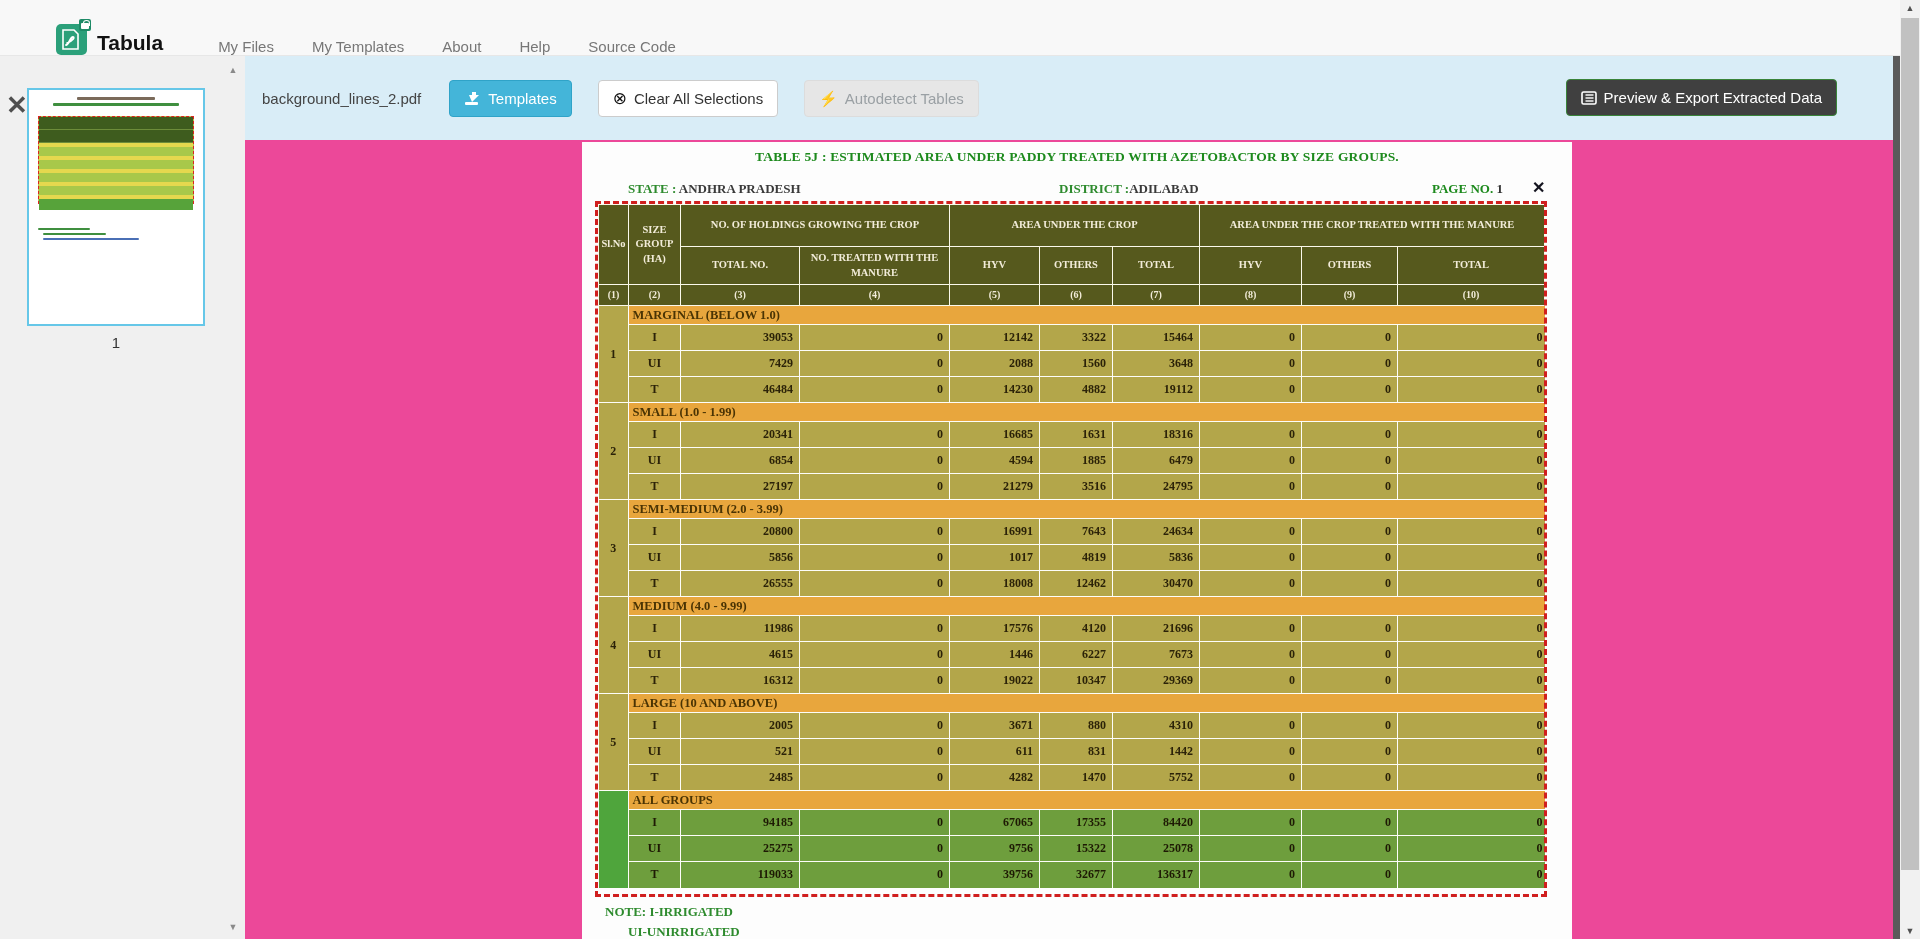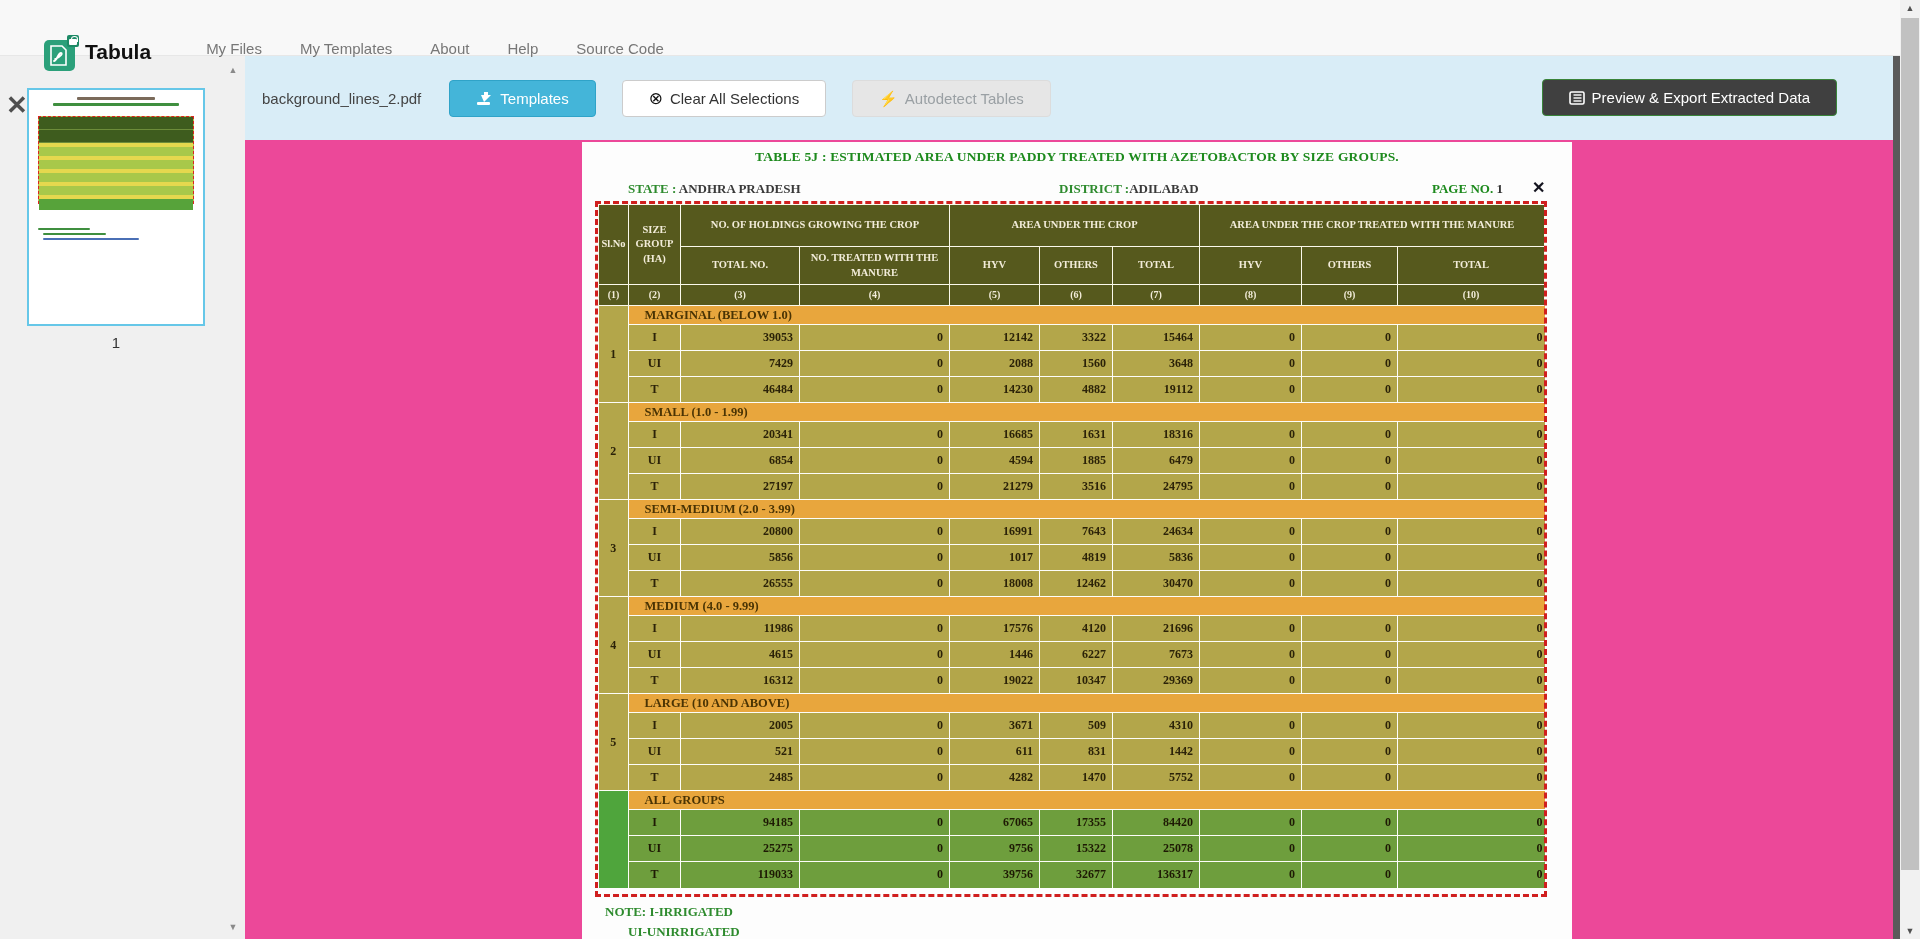--- a/index.html
+++ b/index.html
@@ -1,21 +1,21 @@
 <!DOCTYPE html>
 <html><head>
 <meta charset="utf-8">
 <style>
   * { margin:0; padding:0; box-sizing:border-box; }
   html,body { width:1920px; height:939px; overflow:hidden; font-family:"Liberation Sans", sans-serif; background:#fff; }
   #app { position:relative; width:1920px; height:939px; overflow:hidden; background:#f0f0f0; }
 
   
   .navbar { position:absolute; left:0; top:0; width:1920px; height:56px; background:#f8f8f8; border-bottom:1px solid #e7e7e7; z-index:30; }
-  .nav-inner { display:flex; align-items:flex-start; height:100%; padding-left:44px;margin-top:40px; }
+  .nav-inner { display:flex; align-items:flex-end; height:100%; padding-left:56px; }
   .logo-badge { position:relative; width:31px; height:31px; background:#2ba07a; border-radius:5px; margin-right:10px; flex:0 0 auto; }
   .logo-badge svg { position:absolute; left:4px; top:5px; }
   .logo-lock { position:absolute; right:-4px; top:-5px; width:12px; height:12px; background:#1d8a66; border-radius:2px; }
   .logo-lock:before { content:""; position:absolute; left:2px; top:4px; width:8px; height:6px; background:#fff; border-radius:1px; }
   .logo-lock:after { content:""; position:absolute; left:3.5px; top:0.5px; width:5px; height:5px; border:1.5px solid #fff; border-radius:50% 50% 0 0; border-bottom:none; }
   .brand { font-size:21px; font-weight:bold; color:#111; margin-right:36px; cursor:pointer; }
   .nav-items { display:flex; align-items:center; }
   .nav-item { font-size:15px; color:#777; padding:0 19px; cursor:pointer; white-space:nowrap; }
   .nav-support { position:absolute; right:90px; top:0; height:56px; display:flex; align-items:center; font-size:15px; color:#888; cursor:pointer; }
 
@@ -23,21 +23,21 @@
   .win-scrollbar { position:absolute; right:0; top:0; width:20px; height:939px; background:#f1f1f1; z-index:40; }
   .win-scrollbar .arrow { position:absolute; left:0; width:20px; height:16px; color:#505050; font-size:9px; text-align:center; line-height:16px; cursor:pointer; }
   .win-scrollbar .arrow.up { top:0; }
   .win-scrollbar .arrow.down { bottom:0; }
   .win-scrollbar .thumb { position:absolute; left:1px; top:18px; width:18px; height:852px; background:#c1c1c1; cursor:pointer; }
 
   
   .toolbar { position:absolute; left:245px; top:56px; width:1648px; height:84px; background:#d9edf7; z-index:20; display:flex; align-items:center; }
   .right-edge-strip { position:absolute; left:1893px; top:56px; width:7px; height:883px; background:#5a5a5a; z-index:19; }
   .filename { font-size:15px; color:#444; margin-left:17px;text-align:center; }
-  .btn { display:inline-flex; align-items:center; gap:7px; height:37px; padding:0 26px; border-radius:4px; font-size:15px; cursor:pointer; border:1px solid transparent; white-space:nowrap; }
+  .btn { display:inline-flex; align-items:center; gap:7px; height:37px; padding:0 14px; border-radius:4px; font-size:15px; cursor:pointer; border:1px solid transparent; white-space:nowrap; }
   .btn-templates { margin-left:28px; background:#44b5d9; border-color:#2fa3c8; color:#fff; }
   .btn-clear { margin-left:26px; background:#ffffff; border-color:#cccccc; color:#333; }
   .btn-clear .ico { font-size:17px; color:#111; line-height:1; }
   .btn-auto { margin-left:26px; background:#e6e6e6; border-color:#dcdcdc; color:#9aa0a4; cursor:default; }
   .btn-auto .ico { font-size:15px; line-height:1; }
   .btn-export { position:absolute; right:56px; top:23px; background:#404040; border-color:#398439; color:#fff; }
 
   
   .sidebar { position:absolute; left:0; top:56px; width:245px; height:883px; background:#f0f0f0; z-index:15; }
   .side-close { position:absolute; left:6px; top:36px; font-size:26px; font-weight:bold; color:#4f4f4f; cursor:pointer; line-height:1; }
@@ -62,21 +62,21 @@
   .meta-page { position:absolute; left:850px; color:#1d8a1d; }
   .green-label { color:#2e8b2e; }
   .dark-val { color:#3a3a3a; }
   .meta-page .dark-val { color:#333; }
 
   
   .data-table { position:absolute; left:16px; top:62px; border-collapse:collapse; table-layout:fixed; width:946px; }
   .data-table td, .data-table th { overflow:hidden; }
   .hdr { background:#56591d; color:#f2ecd9; font-weight:bold; text-align:center; vertical-align:middle; border:1px solid rgba(250,245,220,0.55); font-size:10.5px; line-height:1.35; padding:2px 2px; }
   .hdr-num { font-size:10px; height:21px; padding:0; }
-  .row-band td.band-cell { background:#e8a63d; color:#4a3404; font-weight:bold; font-size:12.5px; text-align:left; padding:1px 16px; height:19px; border-top:1px solid rgba(255,255,240,0.35); }
+  .row-band td.band-cell { background:#e8a63d; color:#4a3404; font-weight:bold; font-size:12.5px; text-align:left; padding:1px 4px; height:19px; border-top:1px solid rgba(255,255,240,0.35); }
   .cell { background:#b3a64a; color:#2b2208; font-weight:bold; font-size:12px; height:26px; border-top:1px solid rgba(255,255,240,0.3); border-left:1px solid rgba(255,255,240,0.22); }
   .cell.num { text-align:right; padding-right:6px; }
   .cell.num.last { padding-right:2px; }
   .cell.rowlab { text-align:center; }
   .slcell { background:#b3a64a; color:#2b2208; font-weight:bold; font-size:12px; text-align:center; vertical-align:middle; border-top:1px solid rgba(255,255,240,0.3); }
   .sec-green .cell { background:#6e9e3d; color:#1e1a04; }
   .sec-green .slcell { background:#4fa53c; }
 
   
   .selection { position:absolute; left:13px; top:59px; width:952px; height:696px; border:3px dashed #d01f1f; z-index:5; cursor:move; }
@@ -384,21 +384,21 @@
             </tr>
             <tr class="row-band">
               <td class="slcell" rowspan="4">5</td>
               <td class="band-cell" colspan="9">LARGE (10 AND ABOVE)</td>
             </tr>
             <tr class="">
               <td class="cell rowlab">I</td>
               <td class="cell num">2005</td>
               <td class="cell num">0</td>
               <td class="cell num">3671</td>
-              <td class="cell num">509</td>
+              <td class="cell num">880</td>
               <td class="cell num">4310</td>
               <td class="cell num">0</td>
               <td class="cell num">0</td>
               <td class="cell num last">0</td>
             </tr>
             <tr class="">
               <td class="cell rowlab">UI</td>
               <td class="cell num">521</td>
               <td class="cell num">0</td>
               <td class="cell num">611</td>

